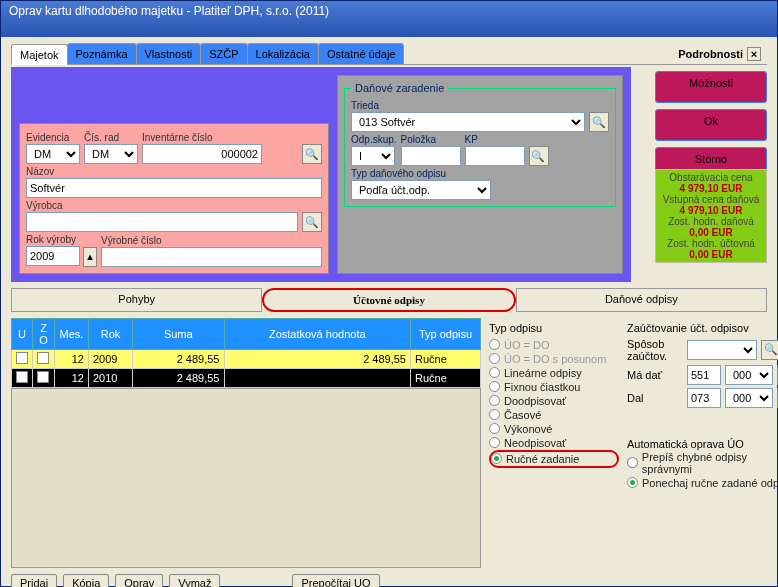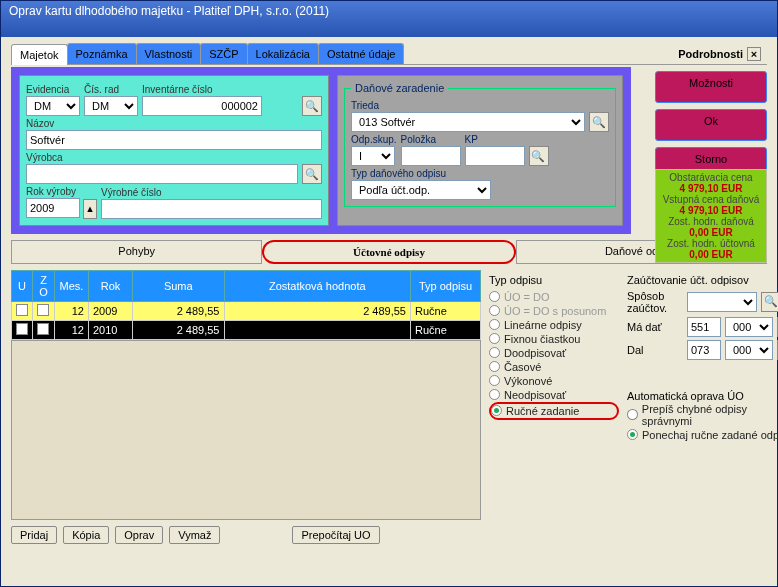--- a/index.html
+++ b/index.html
@@ -7,21 +7,21 @@
   .window { width: 778px; height: 587px; border: 1px solid #0a246a; background: #ece9d8; }
   .titlebar { height: 36px; background: linear-gradient(#4a79d6,#2754b0); color: #fff; padding: 3px 8px; font-size: 12px; }
   .content { padding: 6px 10px; position: relative; }
   .tabs { display: flex; align-items: center; border-bottom: 1px solid #999; }
   .tab { padding: 4px 8px; border: 1px solid #999; border-bottom: none; background: #3b82f6; margin-right: -1px; cursor: pointer; border-radius: 3px 3px 0 0; }
   .tab.active { background: #fff; position: relative; top: 1px; }
   .podrobnosti { margin-left: auto; font-weight: bold; display: flex; align-items: center; gap: 4px; padding-right: 6px; }
   .xclose { border: 1px solid #888; width: 14px; height: 14px; text-align: center; line-height: 12px; background: #ece9d8; }
   .upper { display: flex; gap: 8px; padding: 8px; background: #6a55f0; margin-top: 2px; }
   .panel { border: 1px solid #888; padding: 6px; }
-  .panel.yellow { background: #5eead4; flex: 0 0 310px; }
+  .panel.yellow { background: #fca5a5; flex: 0 0 310px; margin-top: 48px; }
   .panel.green { background: #a3a3a3; flex: 1; }
   .lbl { font-size: 10px; color: #222; display: block; margin: 2px 0 1px; }
   .panel.green .lbl, .panel.green legend { color: #00225f; }
   .panel.yellow .lbl { color: #333; }
   input[type=text], select { border: 1px solid #7f9db9; background: #fff; height: 20px; padding: 1px 3px; }
   .row { display: flex; gap: 4px; align-items: flex-end; }
   .sqbtn { width: 20px; height: 20px; border: 1px solid #888; background: #ece9d8; display: inline-flex; align-items: center; justify-content: center; cursor: pointer; }
   .right-buttons { position: absolute; right: 10px; top: 34px; display: flex; flex-direction: column; gap: 6px; width: 112px; }
   .btn { border: 1px solid #3b82f6; background: #be185d; height: 32px; text-align: center; line-height: 22px; cursor: pointer; border-radius: 3px; }
   .infobox { position: absolute; right: 10px; top: 132px; width: 112px; border: 1px solid #c0c0a0; background: #84cc16; padding: 2px; text-align: center; }

